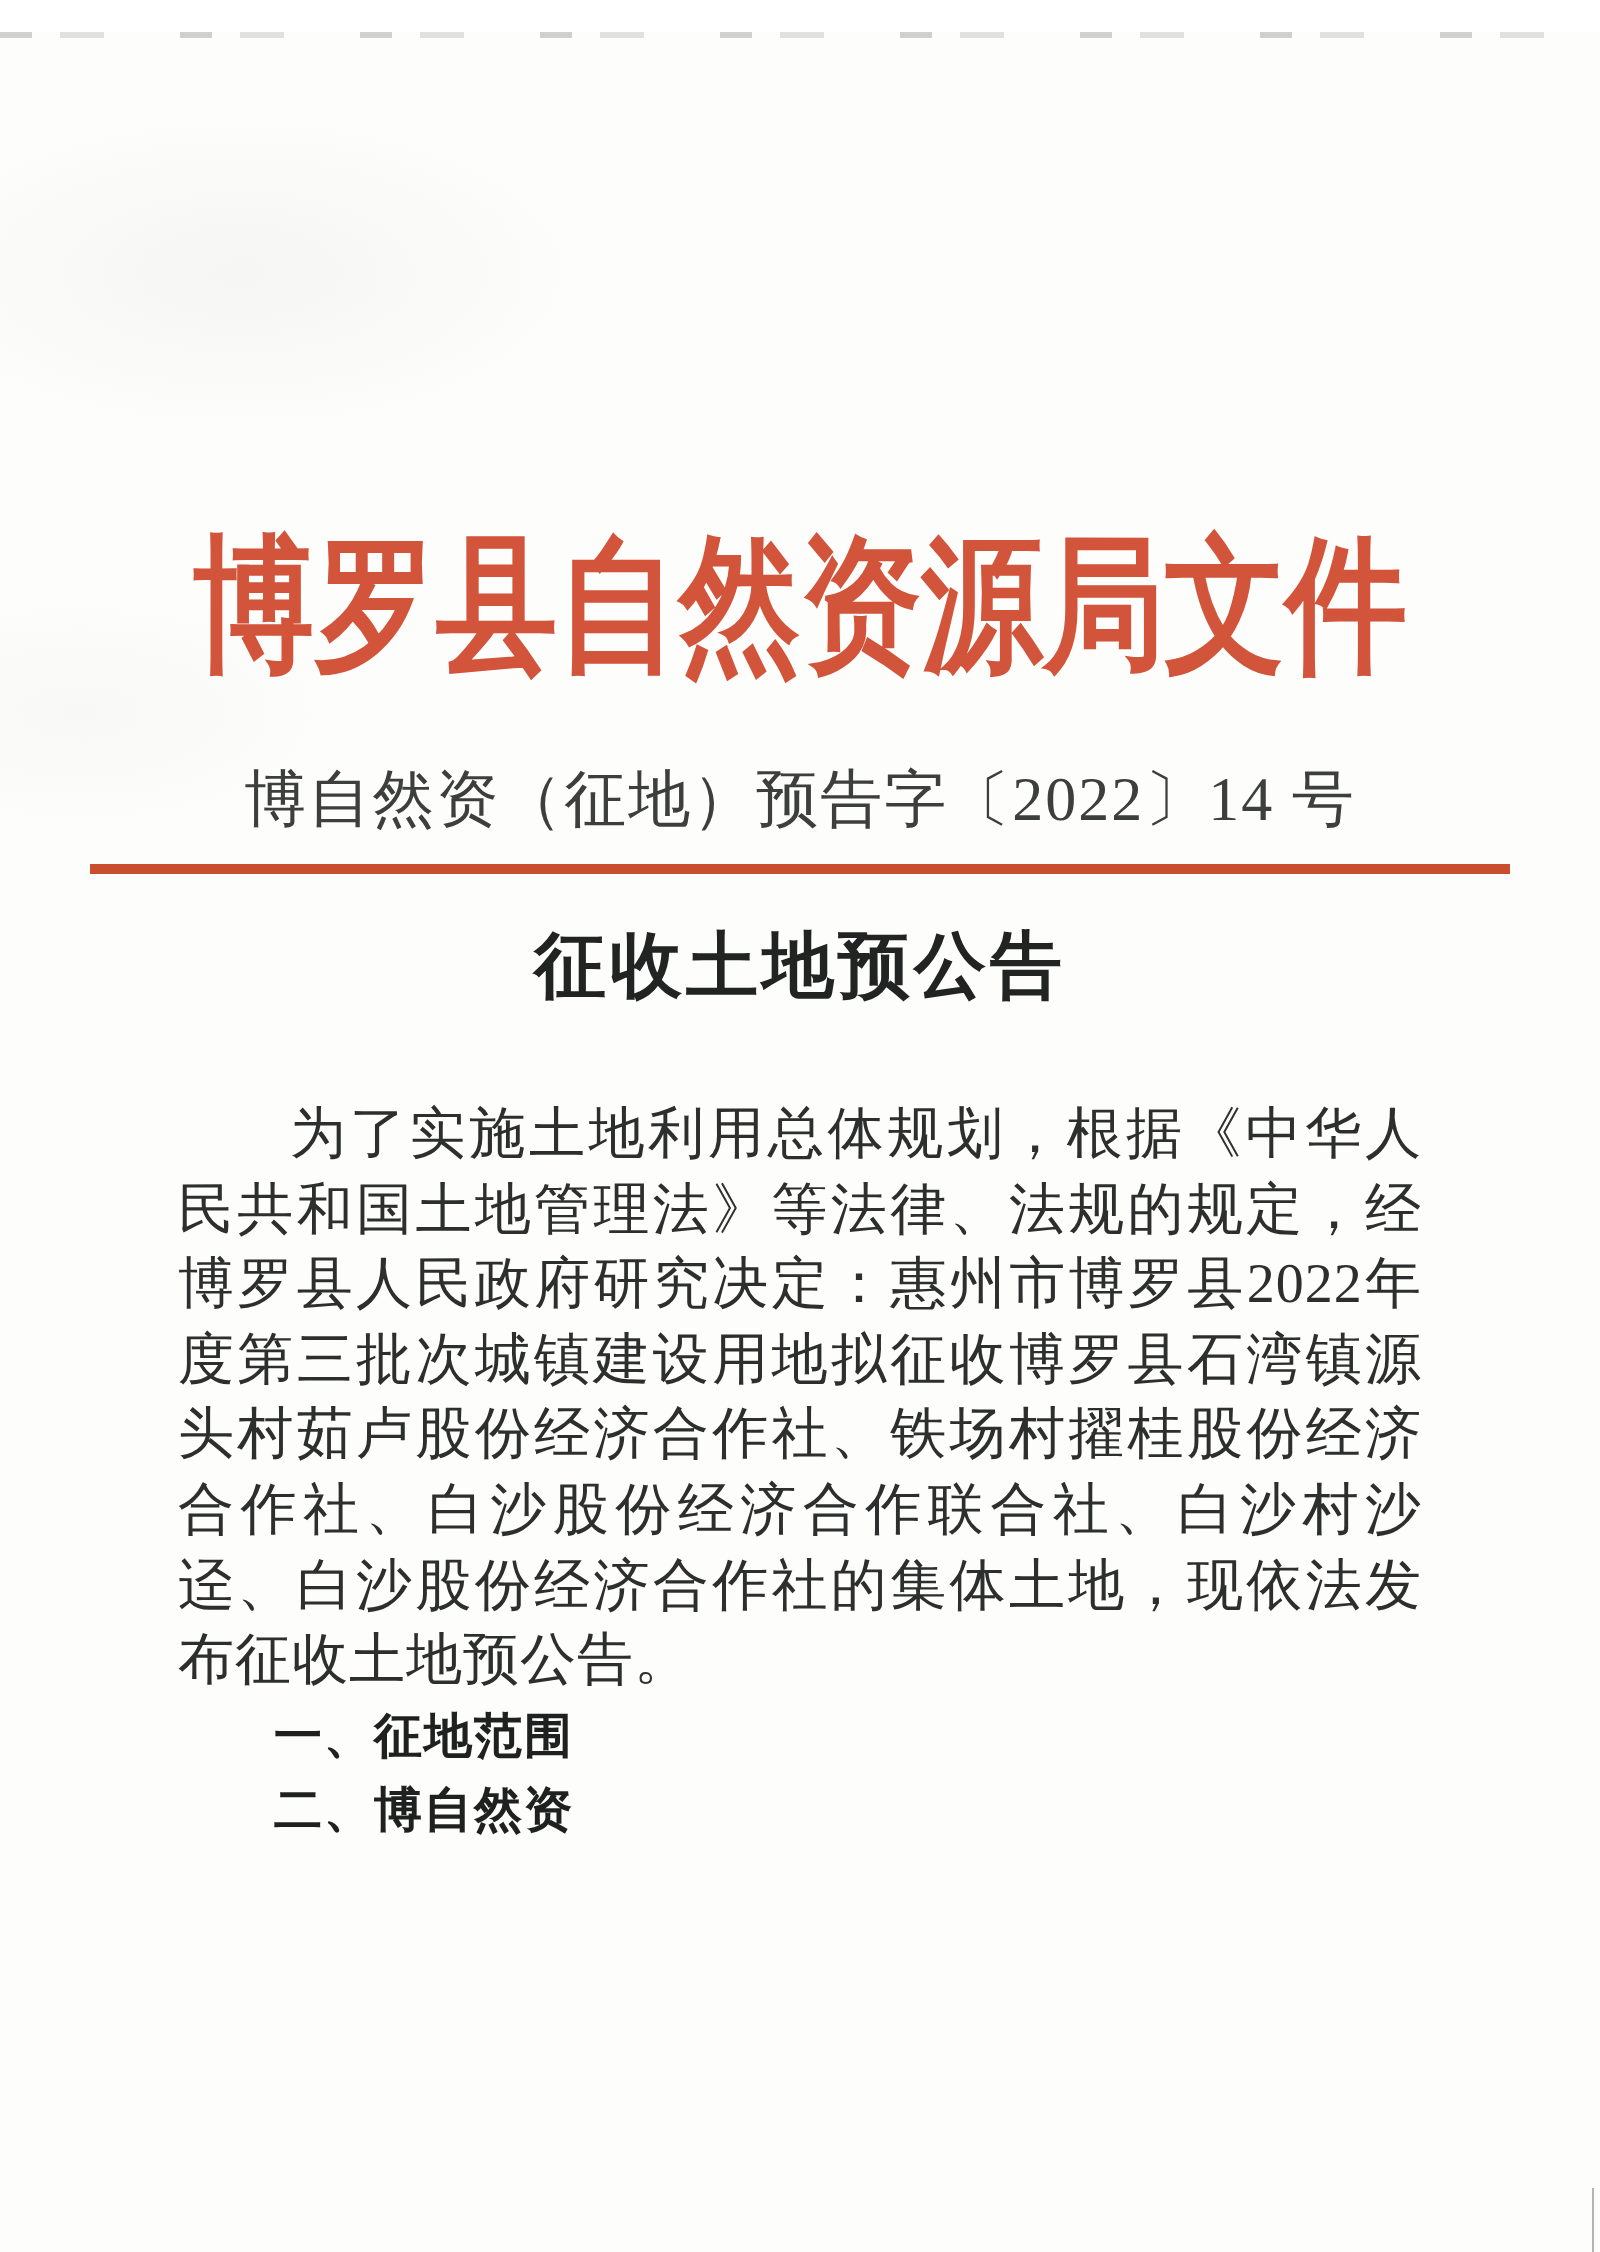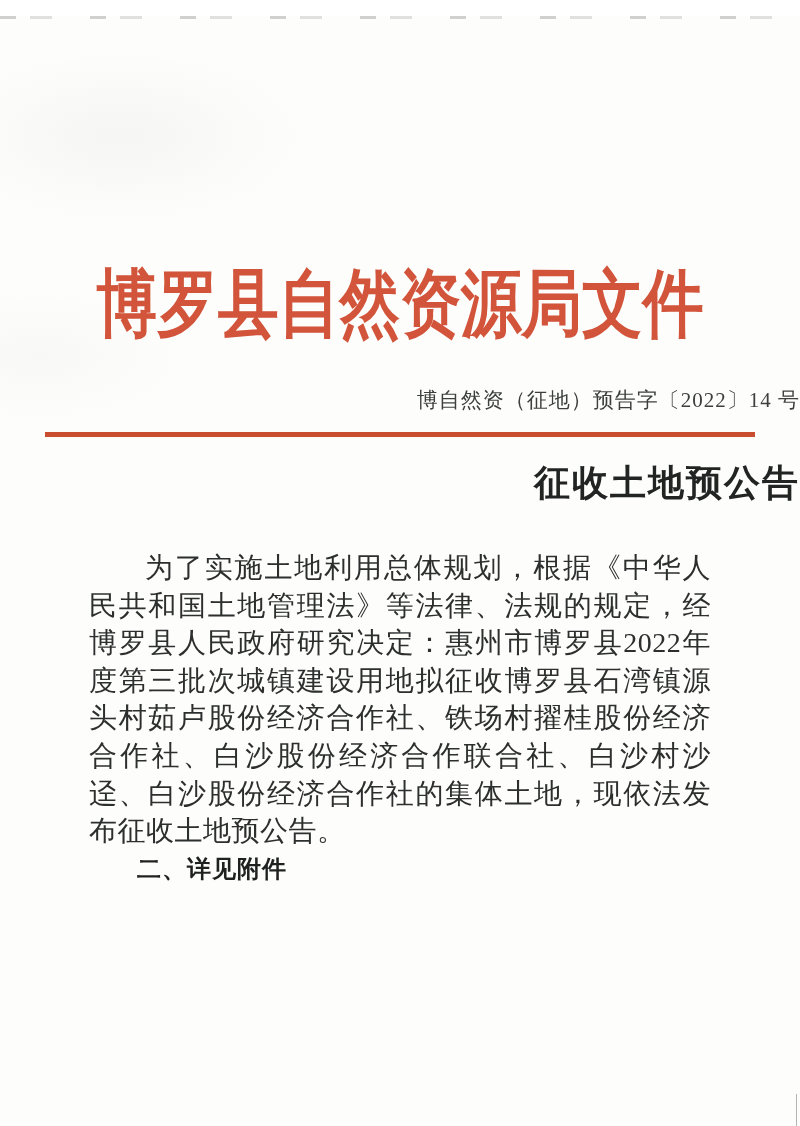--- a/index.html
+++ b/index.html
@@ -51,36 +51,36 @@
     font-size: 74px;
     line-height: 84px;
     font-weight: bold;
     color: #d2543a;
     transform: scaleX(0.82);
     transform-origin: 50% 50%;
     font-family: "Liberation Serif", "DejaVu Serif", serif;
   }
   .doc-number {
     margin-top: 40px;
-    text-align: right;
-    font-size: 21px;
+    text-align: center;
+    font-size: 31px;
     line-height: 28px;
     color: #3c3f3c;
     letter-spacing: 1px;
     font-family: "Liberation Serif", "DejaVu Serif", serif;
   }
   .red-divider {
     width: 710px;
     height: 5px;
     margin: 18px auto 0 auto;
     background: #c94e30;
   }
   .doc-title {
     margin-top: 26px;
-    text-align: right;
+    text-align: center;
     font-size: 36px;
     line-height: 40px;
     font-weight: bold;
     color: #222423;
     letter-spacing: 2px;
     font-family: "Liberation Sans", "DejaVu Sans", sans-serif;
   }
   
   .doc-body {
     width: 622px;
@@ -117,19 +117,20 @@
   <div class="letterhead-title">博罗县自然资源局文件</div>
 
   <div class="doc-number">博自然资（征地）预告字〔2022〕14 号</div>
 
   <div class="red-divider"></div>
 
   <div class="doc-title">征收土地预公告</div>
 
   <div class="doc-body">
     <p>为了实施土地利用总体规划，根据《中华人民共和国土地管理法》等法律、法规的规定，经博罗县人民政府研究决定：惠州市博罗县2022年度第三批次城镇建设用地拟征收博罗县石湾镇源头村茹卢股份经济合作社、铁场村擢桂股份经济合作社、白沙股份经济合作联合社、白沙村沙迳、白沙股份经济合作社的集体土地，现依法发布征收土地预公告。</p>
-    <h3>二、详见附件</h3>
+    <h3>一、征地范围</h3>
+    <h3>二、博自然资</h3>
   </div>
 
   <div class="scan-edge-bottom"></div>
   <div class="scan-edge-right"></div>
 
 </div>
 
 </body></html>

